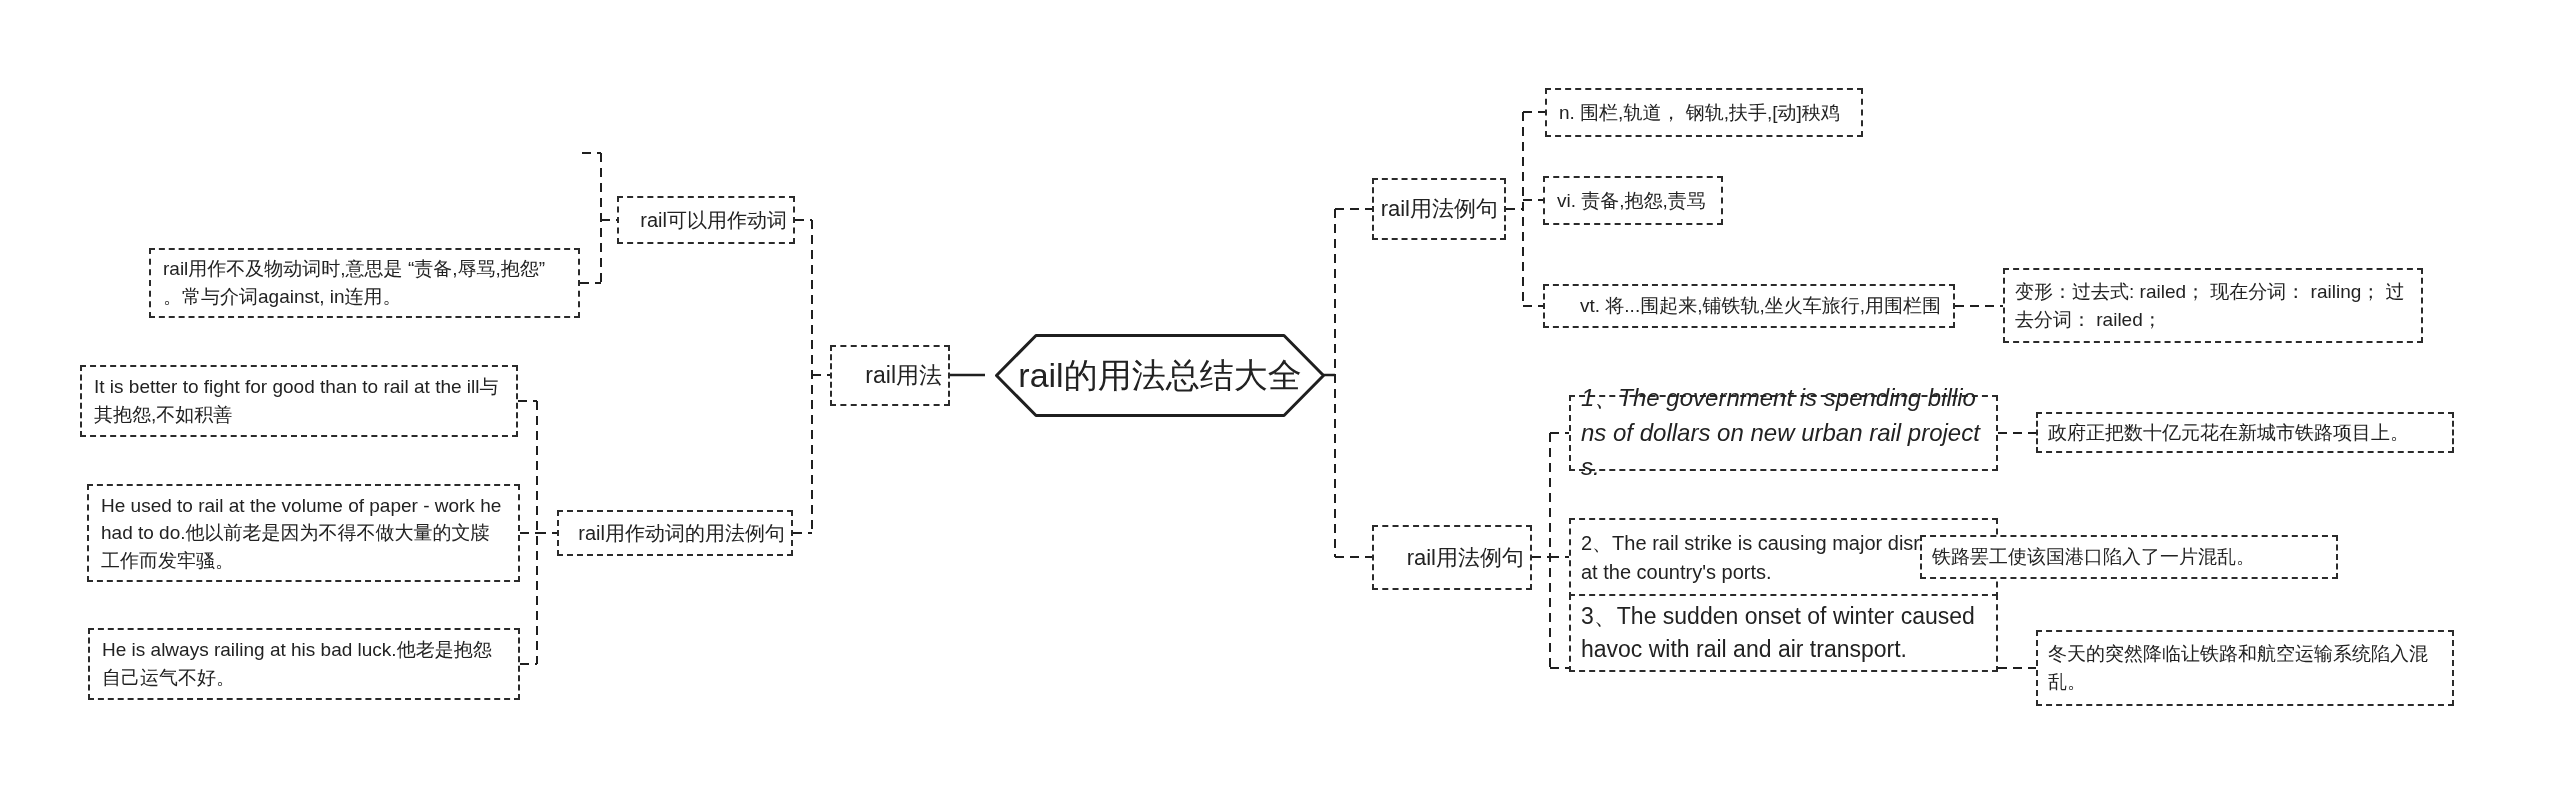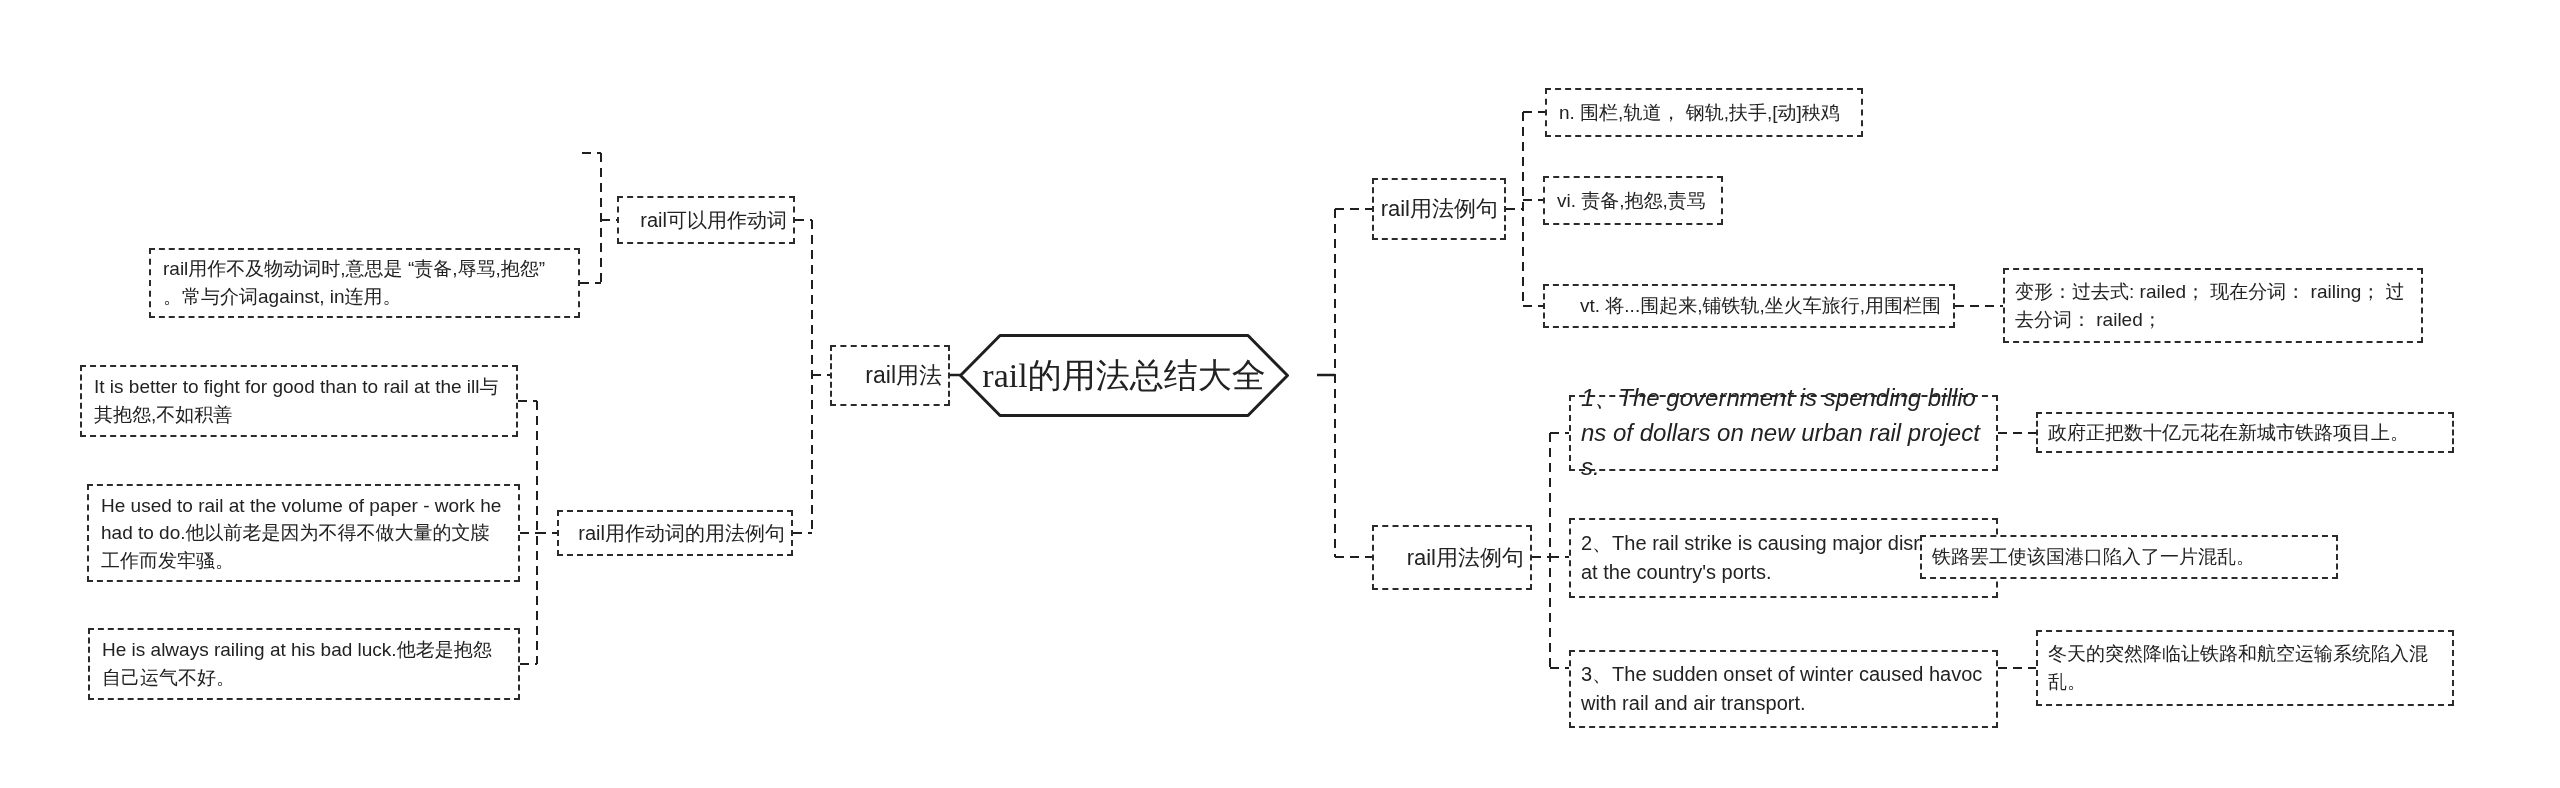--- a/index.html
+++ b/index.html
@@ -20,39 +20,39 @@
   
   .n-note1 { left:148px; top:104px; width:434px; height:98px; }
   .n-note2 { left:149px; top:248px; width:431px; height:70px; }
   .n-verb  { left:617px; top:196px; width:178px; height:48px; font-size:20px; }
   .n-ex1   { left:80px;  top:365px; width:438px; height:72px; }
   .n-ex2   { left:87px;  top:484px; width:433px; height:98px; }
   .n-ex3   { left:88px;  top:628px; width:432px; height:72px; }
   .n-exnode{ left:557px; top:510px; width:236px; height:46px; font-size:20px; }
   .n-root  { left:830px; top:345px; width:120px; height:61px; font-size:23px; }
   
-  .n-hex { position:absolute; left:958px; top:333px; width:332px; height:85px;font-family:Liberation Serif, serif; }
+  .n-hex { position:absolute; left:994px; top:333px; width:332px; height:85px; }
   .n-hex svg { position:absolute; left:0; top:0; }
   .hextitle {
     position:absolute; left:0; top:0; width:332px; height:85px;
     display:flex; align-items:center; justify-content:center;
     font-size:34px; color:#222222; white-space:nowrap;
   }
   
   .n-meaning { left:1372px; top:178px; width:134px; height:62px; font-size:22px; }
   .n-m1   { left:1545px; top:88px;  width:318px; height:49px; }
   .n-m2   { left:1543px; top:176px; width:180px; height:49px; }
   .n-m3   { left:1543px; top:284px; width:412px; height:44px; white-space:nowrap;justify-content:flex-end; }
   .n-infl { left:2003px; top:268px; width:420px; height:75px; padding:5px 10px; }
   .n-usage{ left:1372px; top:525px; width:160px; height:65px; font-size:22px; }
   .n-en1  { left:1569px; top:395px; width:429px; height:76px; font-size:24px; padding:4px 10px;font-style:italic; }
   .n-zh1  { left:2036px; top:412px; width:418px; height:41px; padding:2px 10px; }
   .n-en2  { left:1569px; top:518px; width:429px; height:80px; font-size:20px; padding:4px 10px; }
   .n-zh2  { left:1920px; top:535px; width:418px; height:44px; padding:2px 10px; }
-  .n-en3  { left:1569px; top:650px; width:429px; height:78px; font-size:20px; padding:4px 10px; }
+  .n-en3  { left:1569px; top:594px; width:429px; height:78px; font-size:23px; padding:4px 10px; }
   .n-zh3  { left:2036px; top:630px; width:418px; height:76px; padding:4px 10px; }
 </style>
 </head>
 <body>
 
 <div class="stage">
 
   <svg class="wires" viewBox="0 0 2560 788" aria-hidden="true">
 
     <line class="d" x1="582" y1="153" x2="601" y2="153"></line>

